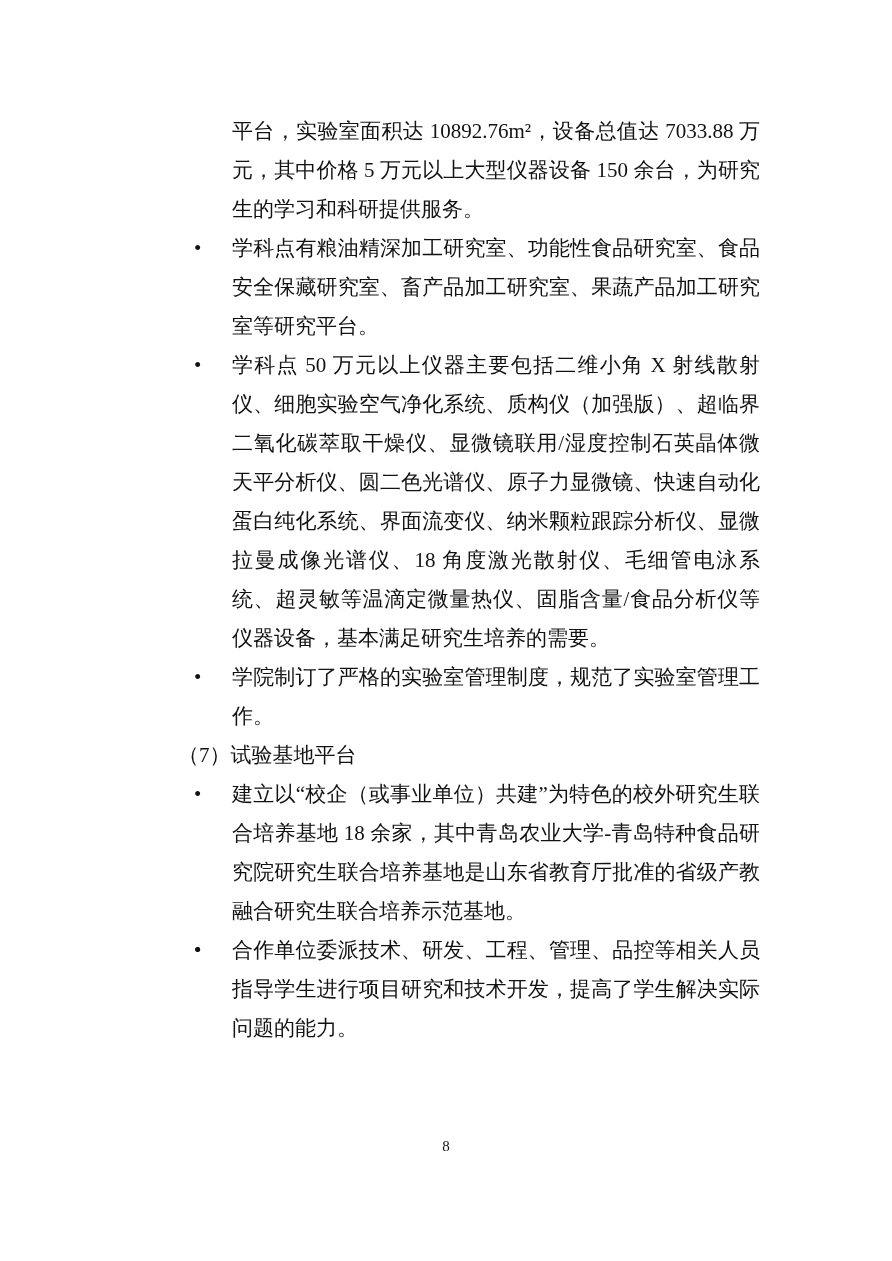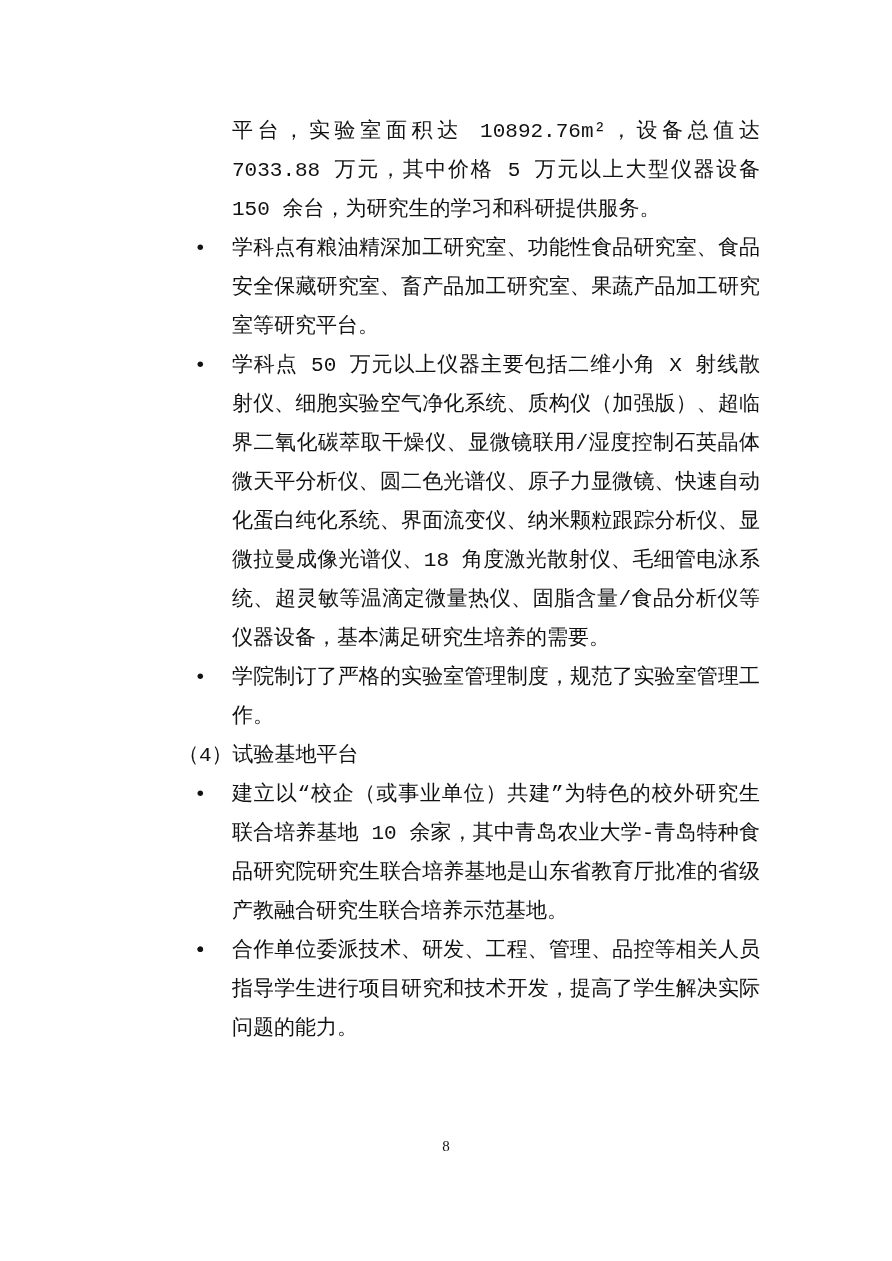--- a/index.html
+++ b/index.html
@@ -16,21 +16,20 @@
     color: #121212;
   }
   .doc-body {
     position: absolute;
     top: 112px;
     left: 232px;
     width: 528px;
     font-size: 21px;
     line-height: 39px;
     text-align: justify;
-    font-family: Liberation Mono, monospace;
   }
   .para {
     position: relative;
     margin: 0;
     padding: 0;
   }
   .bullet-marker {
     position: absolute;
     left: -38px;
     top: 0;
@@ -71,26 +70,26 @@
     <span class="bullet-marker">•</span>
     <span>学科点 50 万元以上仪器主要包括二维小角 X 射线散射仪、细胞实验空气净化系统、质构仪（加强版）、超临界二氧化碳萃取干燥仪、显微镜联用/湿度控制石英晶体微天平分析仪、圆二色光谱仪、原子力显微镜、快速自动化蛋白纯化系统、界面流变仪、纳米颗粒跟踪分析仪、显微拉曼成像光谱仪、18 角度激光散射仪、毛细管电泳系统、超灵敏等温滴定微量热仪、固脂含量/食品分析仪等仪器设备，基本满足研究生培养的需要。</span>
   </div>
 
   <div class="para">
     <span class="bullet-marker">•</span>
     <span>学院制订了严格的实验室管理制度，规范了实验室管理工作。</span>
   </div>
 
   <div class="para heading-numbered">
-    <span>（4）试验基地平台</span>
+    <span>（7）试验基地平台</span>
   </div>
 
   <div class="para">
     <span class="bullet-marker">•</span>
-    <span>建立以“校企（或事业单位）共建”为特色的校外研究生联合培养基地 10 余家，其中青岛农业大学-青岛特种食品研究院研究生联合培养基地是山东省教育厅批准的省级产教融合研究生联合培养示范基地。</span>
+    <span>建立以“校企（或事业单位）共建”为特色的校外研究生联合培养基地 18 余家，其中青岛农业大学-青岛特种食品研究院研究生联合培养基地是山东省教育厅批准的省级产教融合研究生联合培养示范基地。</span>
   </div>
 
   <div class="para">
     <span class="bullet-marker">•</span>
   </div>
 
   <div class="para">
     <span class="bullet-marker">•</span>
     <span>合作单位委派技术、研发、工程、管理、品控等相关人员指导学生进行项目研究和技术开发，提高了学生解决实际问题的能力。</span>
   </div>

